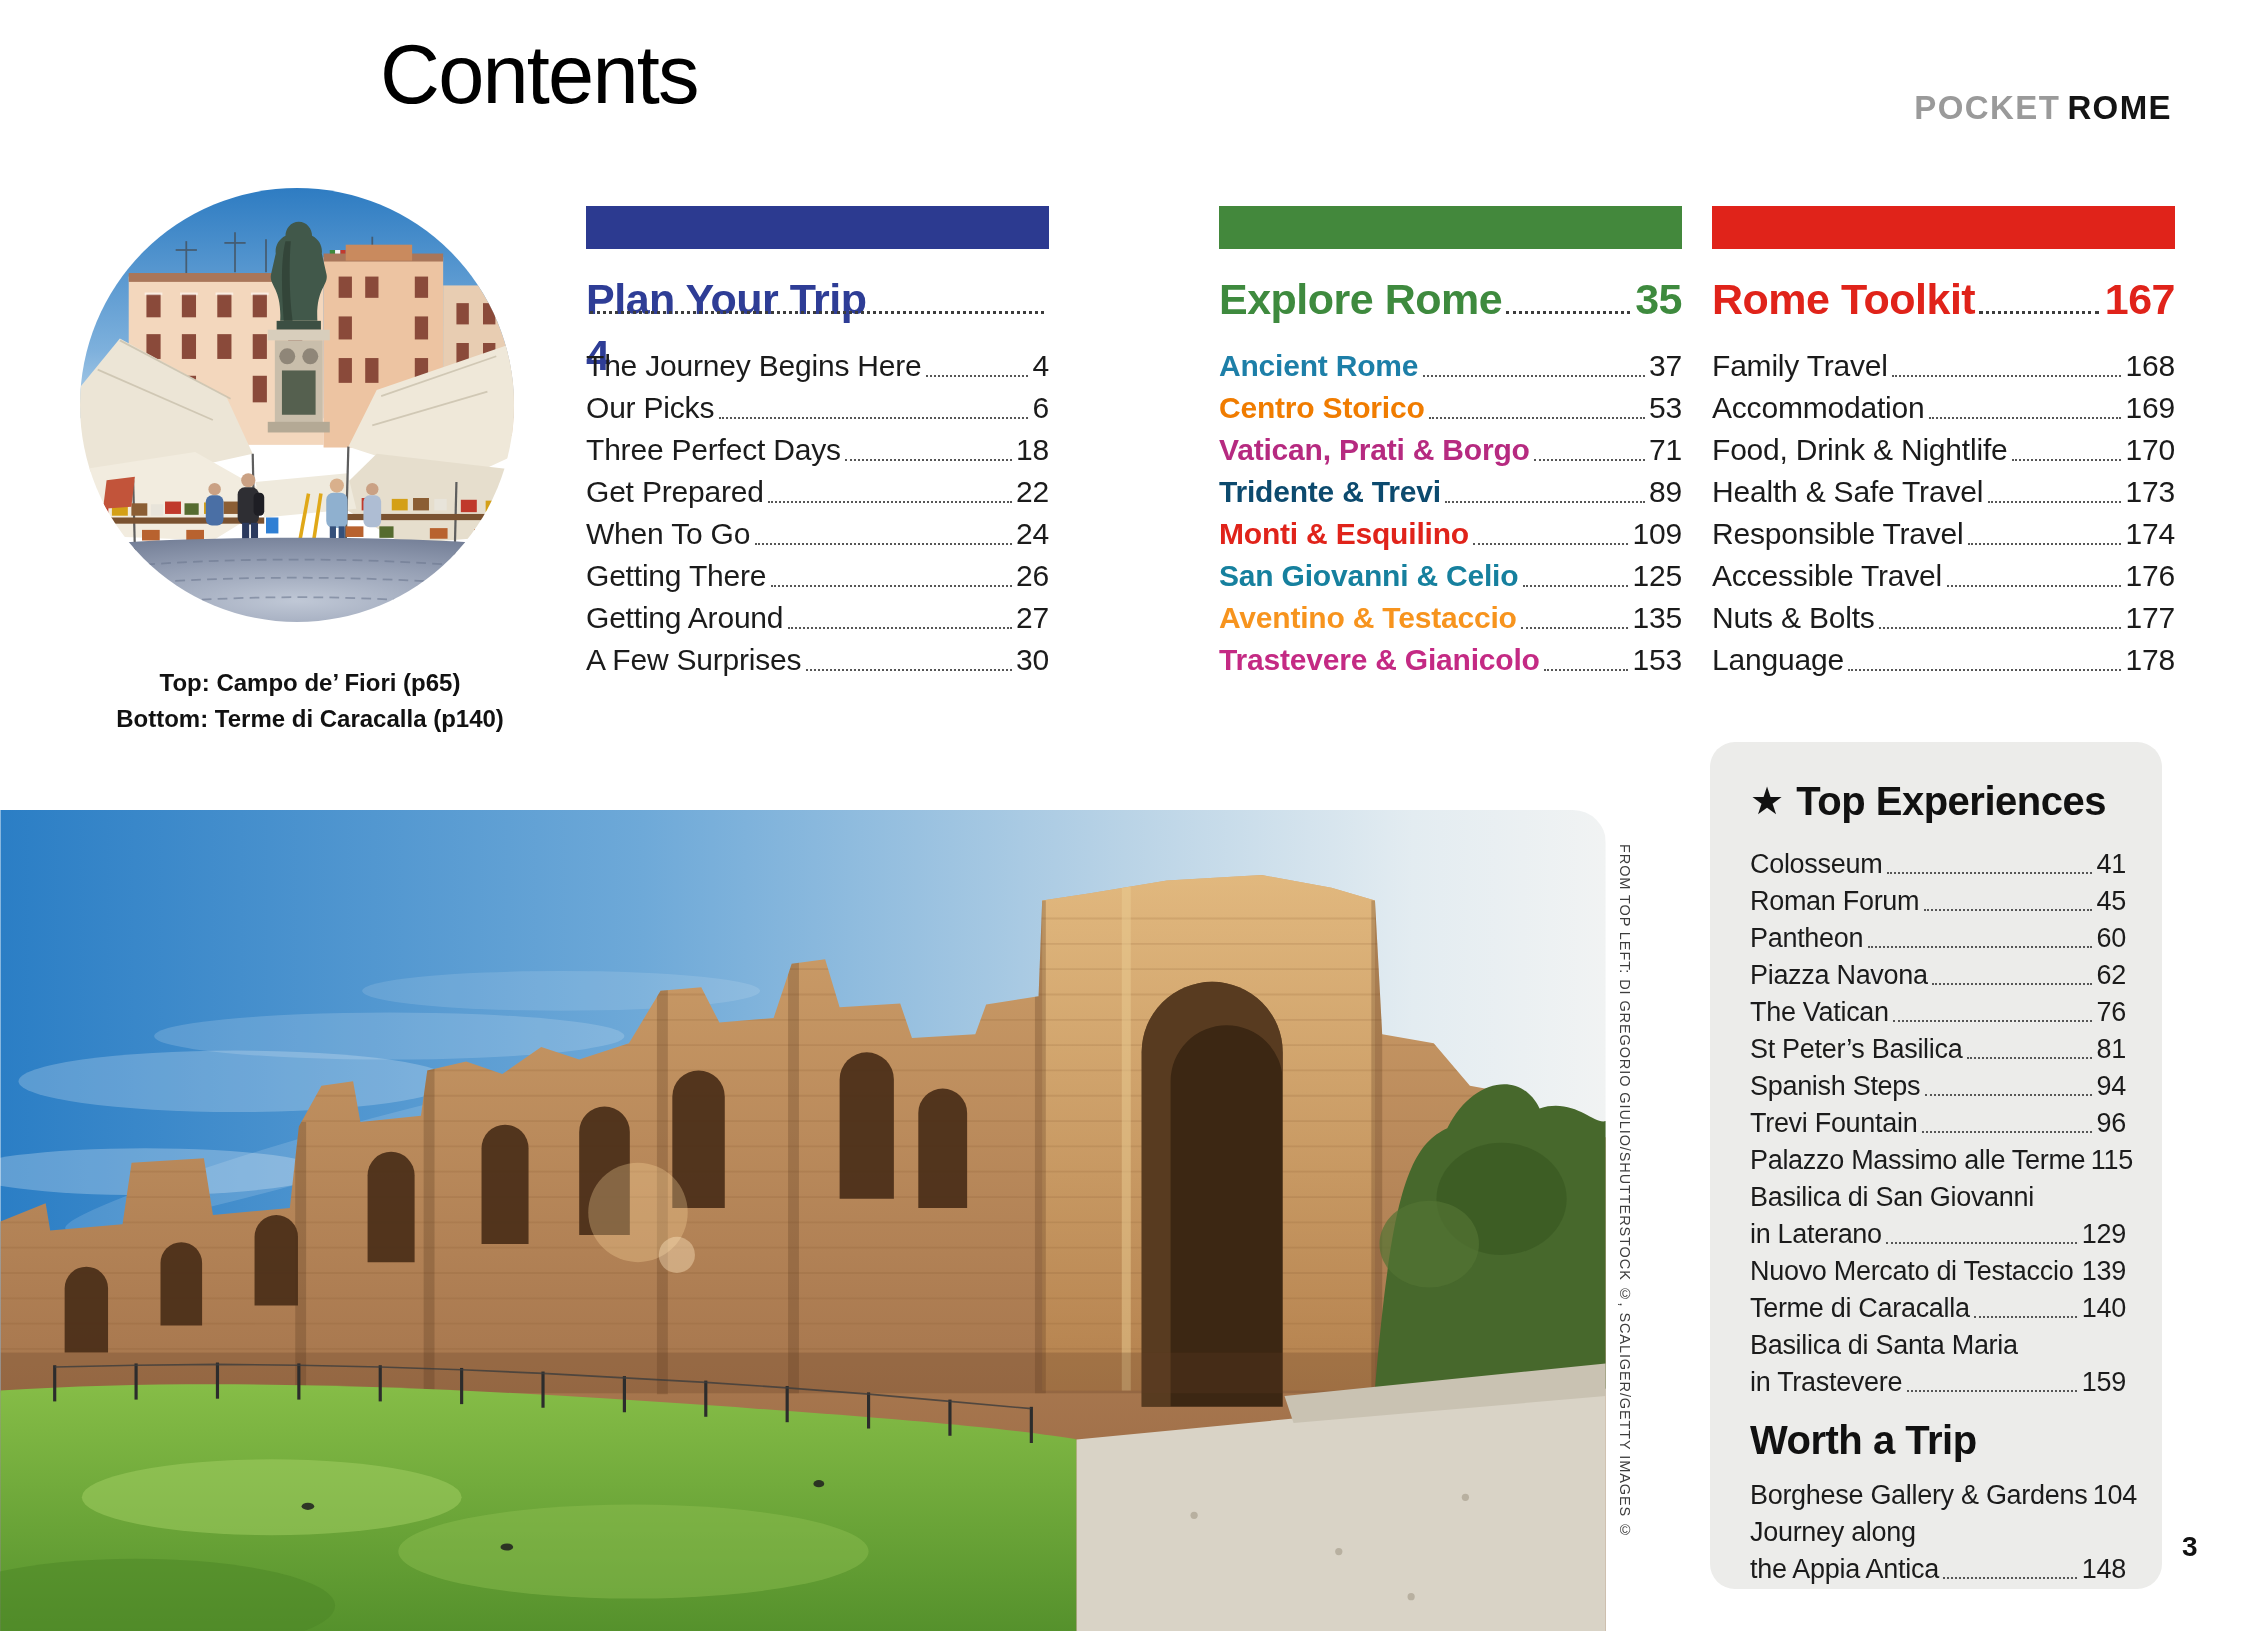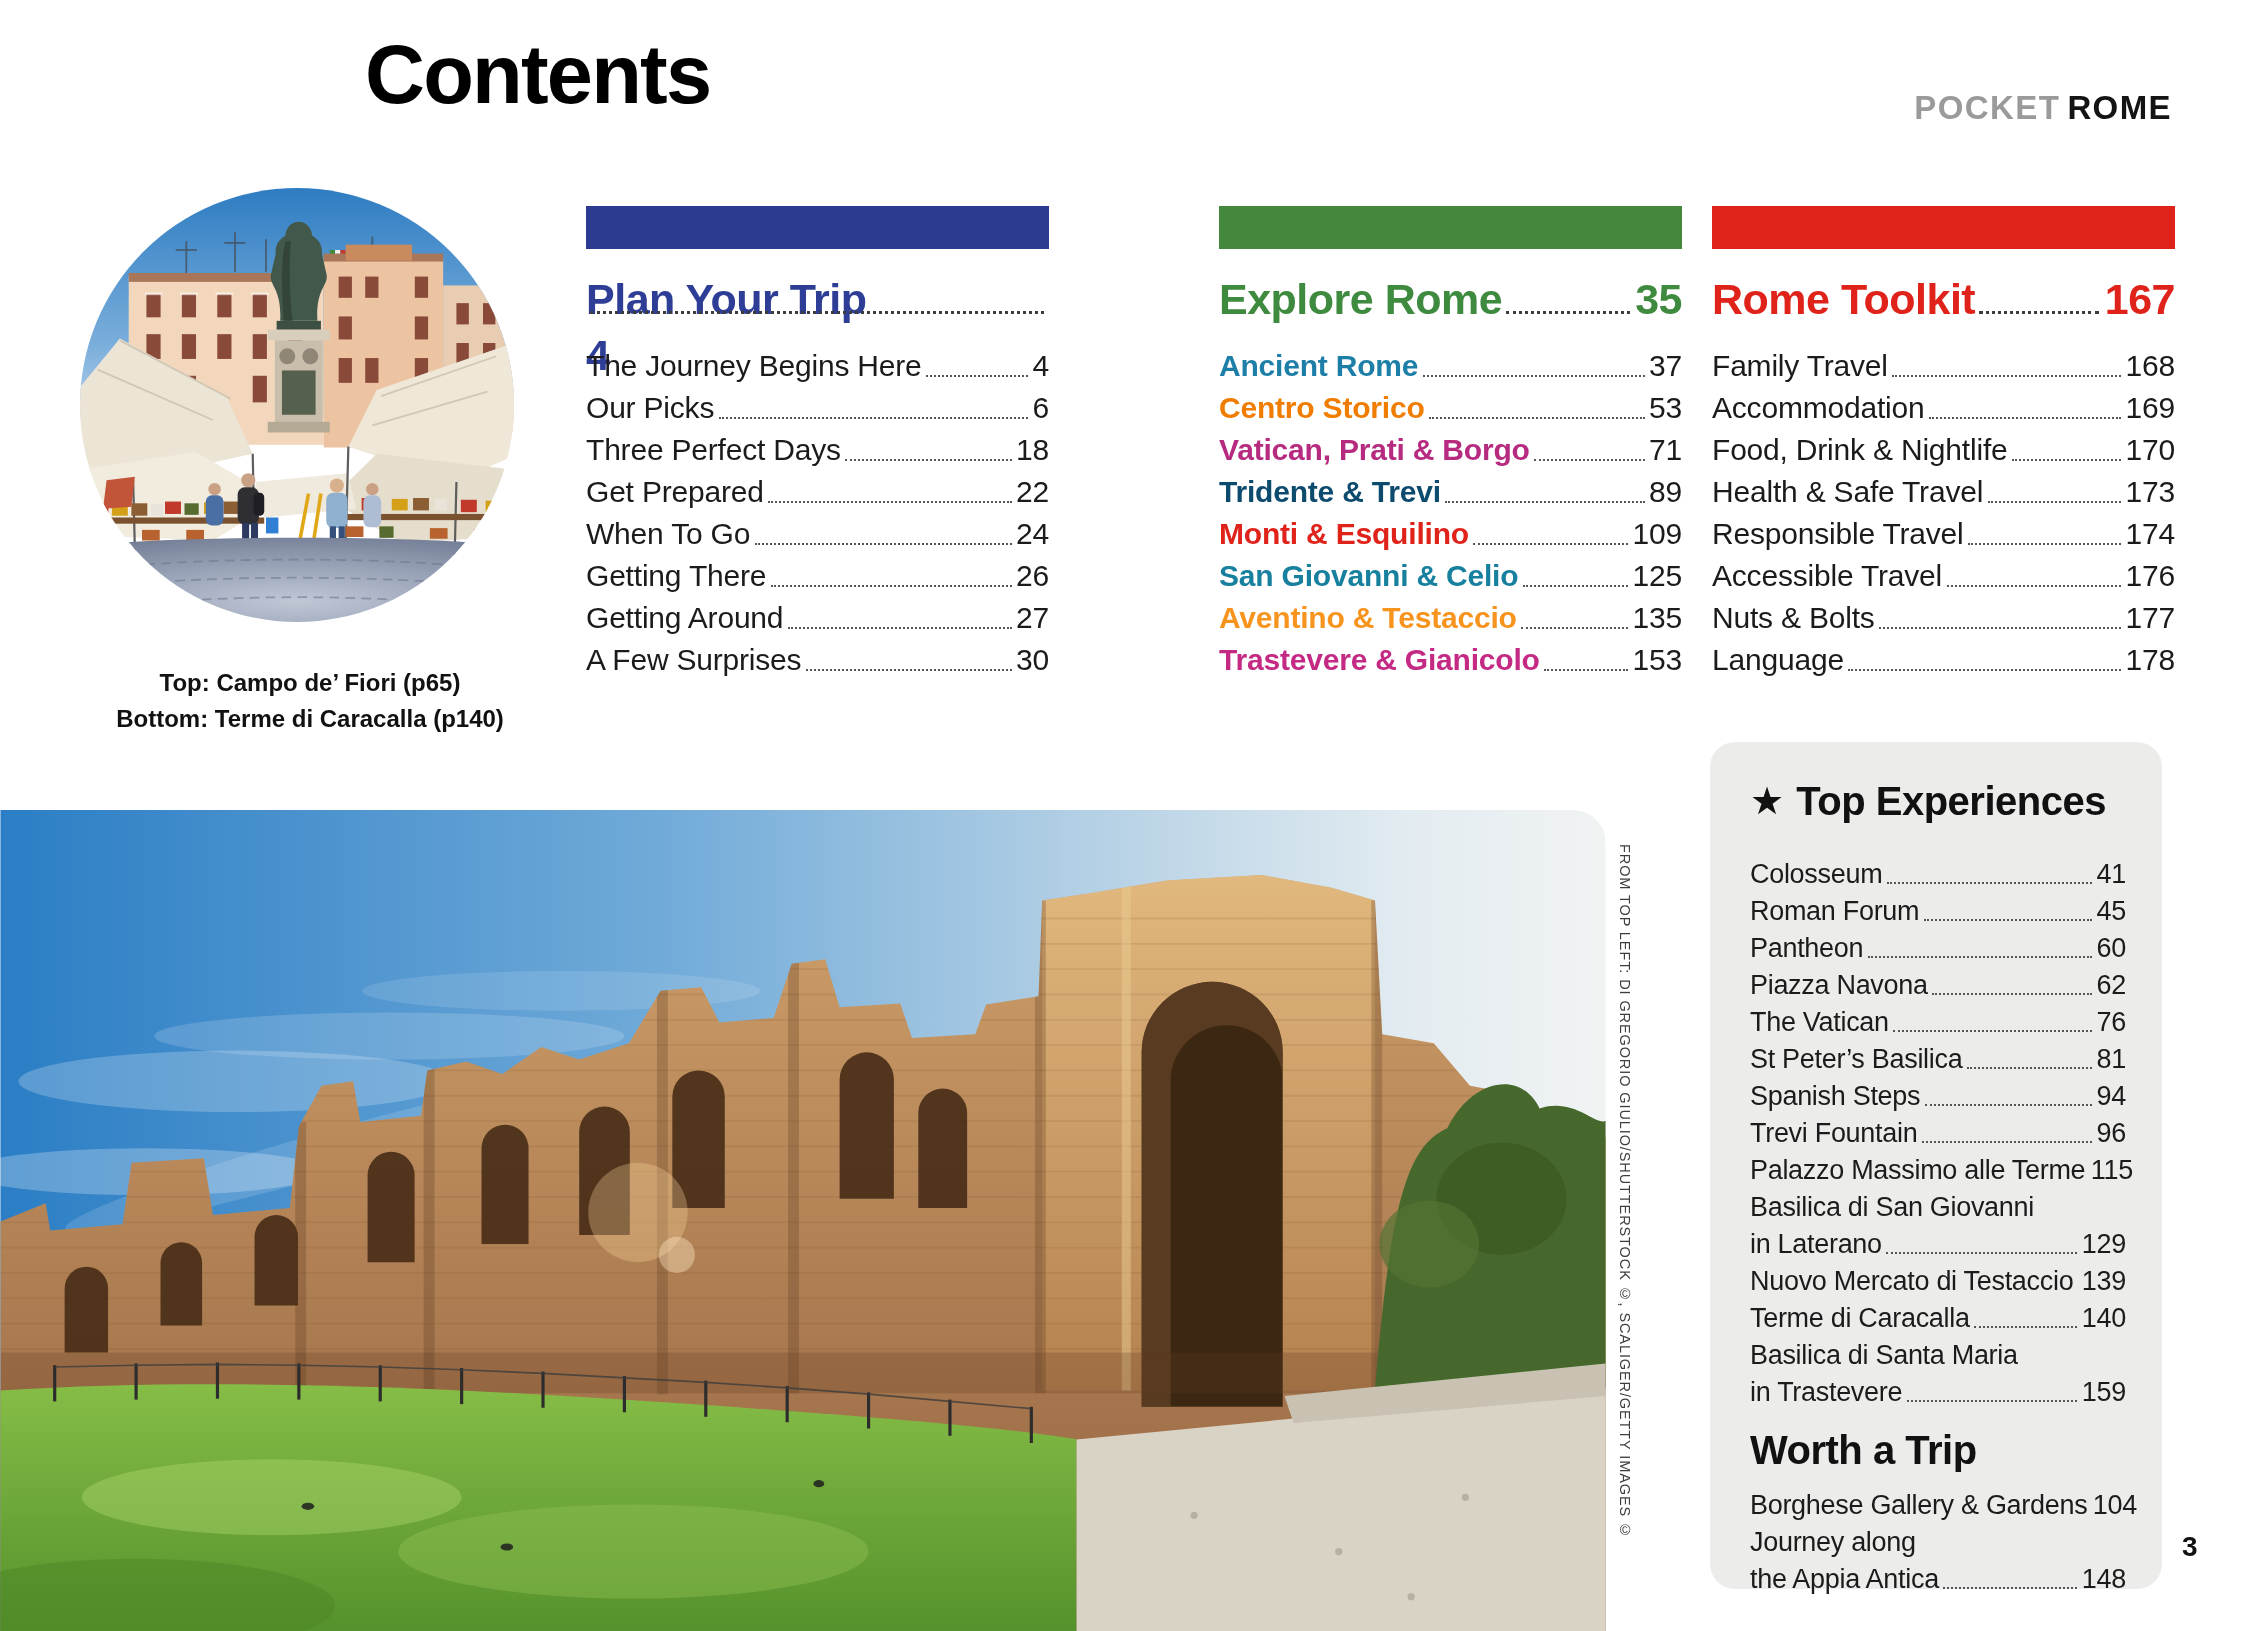--- a/index.html
+++ b/index.html
@@ -1,20 +1,20 @@
 <!DOCTYPE html>
 <html style="font-size:14.5px"><head>
 <meta charset="utf-8">
 <style>
   html,body{margin:0;padding:0;background:#fff;}
   .page{position:relative;width:2262px;height:1632px;background:#ffffff;overflow:hidden;
         font-family:"Liberation Sans","DejaVu Sans",sans-serif;color:#1a1a1a;}
 
   
-  .title{position:absolute;left:365px;top:27px;font-size:83px;font-weight:700;letter-spacing:-1.8px;color:#000;}
+  .title{position:absolute;left:380px;top:27px;font-size:83px;font-weight:400;letter-spacing:-1.8px;color:#000;}
   .brand{position:absolute;right:90px;top:89px;font-size:33px;font-weight:700;letter-spacing:1.4px;white-space:nowrap;text-align:center;}
   .brand .gray{color:#9a9a9a;margin-right:7.2px;}
   .brand .black{color:#141414;}
 
   
   .circle-photo{position:absolute;left:80px;top:188px;width:434px;height:434px;border-radius:50%;overflow:hidden;}
   .photo-caption{position:absolute;left:84px;top:665px;width:452px;text-align:center;
                  font-size:24px;font-weight:700;line-height:36px;color:#111;}
 
   
@@ -32,21 +32,21 @@
   .toc-row .dots{flex:1;position:relative;margin:0 2.7px;}
   .toc-row .dots::after{content:"";position:absolute;left:1.8px;right:1.8px;bottom:10px;border-bottom:2.9px dotted #565656;}
   .toc-row .num{white-space:nowrap;color:#1b1b1b;}
   .col2 .toc-row .lbl{font-weight:700;}
 
   
   .panel{position:absolute;left:1710px;top:742px;width:452px;height:847px;background:#ececea;border-radius:25px;
          box-sizing:border-box;padding:33px 36px 0 40px;}
   .panel-h{display:flex;align-items:center;font-size:40px;font-weight:700;letter-spacing:-0.5px;height:52px;line-height:52px;color:#111;}
   .panel-h .star{font-size:38px;margin-right:12.7px;}
-  .xp-list{margin-top:29px;}
+  .xp-list{margin-top:19px;}
   .xp-row{display:flex;height:37px;line-height:37px;font-size:27px;letter-spacing:-0.3px;color:#1b1b1b;}
   .xp-row .lbl{white-space:nowrap;}
   .xp-row .dots{flex:1;position:relative;margin:0 2.7px;}
   .xp-row .dots::after{content:"";position:absolute;left:1.8px;right:1.8px;bottom:9px;border-bottom:2.7px dotted #565656;}
   .xp-row .num{white-space:nowrap;}
   .wt-h{margin-top:12.7px;}
   .wt-list{margin-top:11px;}
 
   
   .ruins-photo{position:absolute;left:0;top:810px;width:1606px;height:822px;overflow:hidden;border-top-right-radius:33px;}

